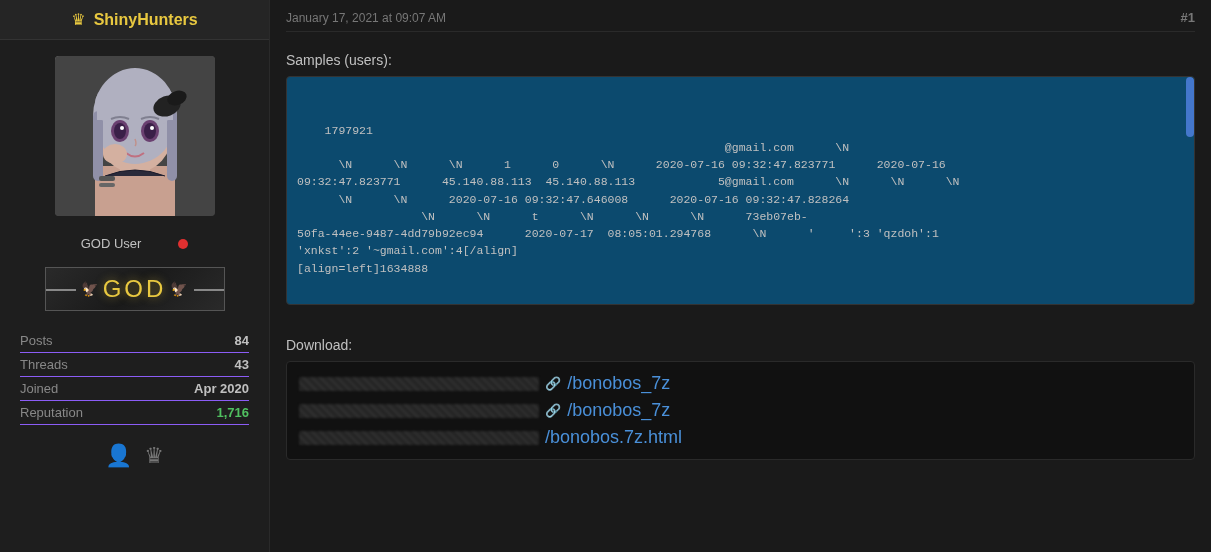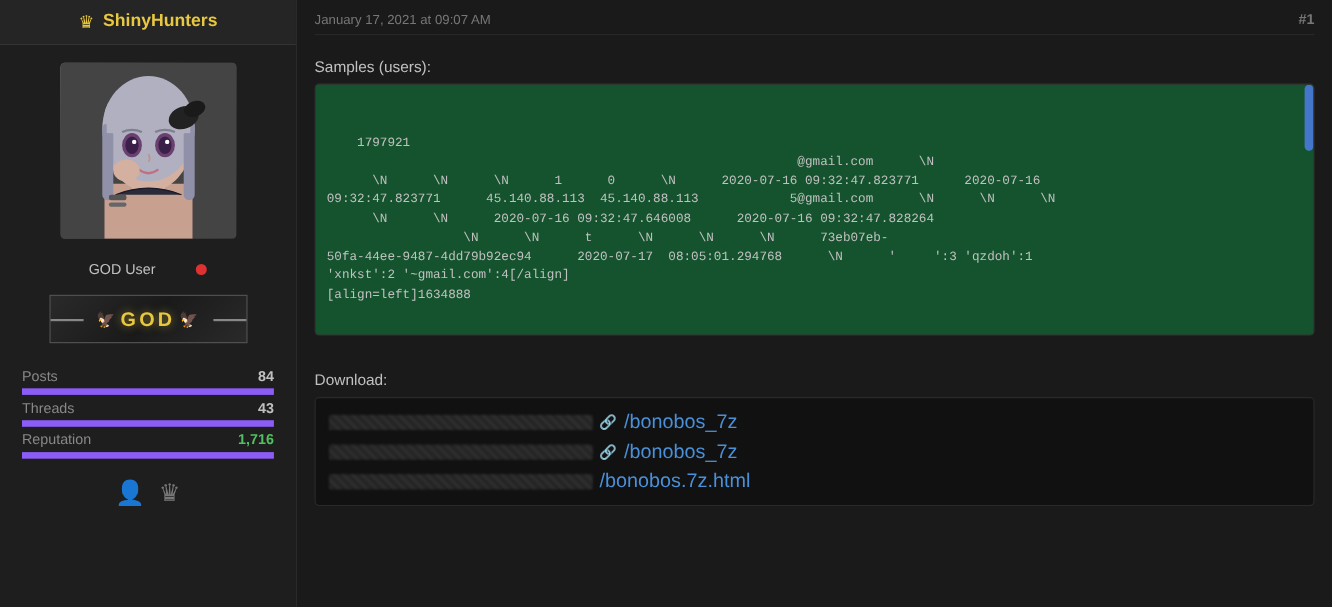--- a/index.html
+++ b/index.html
@@ -99,43 +99,43 @@
       width: 30px;
       height: 2px;
       background: #888;
       top: 50%;
     }
     .rank-badge::before { left: 0; }
     .rank-badge::after { right: 0; }
 
     .rank-text {
       color: #e8c840;
-      font-weight: bold;
-      font-size: 18px;
+      font-weight: normal;
+      font-size: 24px;
       letter-spacing: 3px;
       text-shadow: 0 0 8px #e8c84088;
     }
 
     .rank-wings {
       color: #aaa;
       font-size: 14px;
       margin: 0 4px;
     }
 
     .stats-table {
       width: 100%;
       padding: 8px 20px;
       margin-top: 4px;
     }
 
     .stats-row {
       display: flex;
       justify-content: space-between;
       padding: 4px 0;
-      border-bottom: 6px solid #8b5cf6;
+      border-bottom: 1px solid #8b5cf6;
     }
 
     .stats-label {
       color: #888;
       font-size: 13px;
     }
 
     .stats-value {
       color: #c0c0c0;
       font-size: 13px;
@@ -188,21 +188,21 @@
       font-weight: bold;
     }
 
     .post-section-title {
       color: #c0c0c0;
       font-size: 14px;
       margin: 10px 0 8px 0;
     }
 
     .code-block {
-      background-color: #14532d;
+      background-color: #0c4a6e;
       border: 1px solid #333;
       border-radius: 4px;
       padding: 10px;
       font-family: 'Courier New', monospace;
       font-size: 11.5px;
       color: #c0c0c0;
       max-height: 260px;
       overflow-y: auto;
       overflow-x: auto;
       white-space: pre;
@@ -342,20 +342,24 @@
 
   <div class="stats-row">
         <span class="stats-label">Posts</span>
         <span class="stats-value">84</span>
       </div>
       <div class="stats-row">
         <span class="stats-label">Threads</span>
         <span class="stats-value">43</span>
       </div>
       <div class="stats-row">
+        <span class="stats-label">Joined</span>
+        <span class="stats-value">Apr 2020</span>
+      </div>
+      <div class="stats-row">
         <span class="stats-label">Reputation</span>
         <span class="stats-value green">1,716</span>
       </div>
     </div>
 
   <div class="icon-row">
     <span class="user-icon">👤</span>
     <span class="user-icon">♛</span>
   </div>
 </div>

